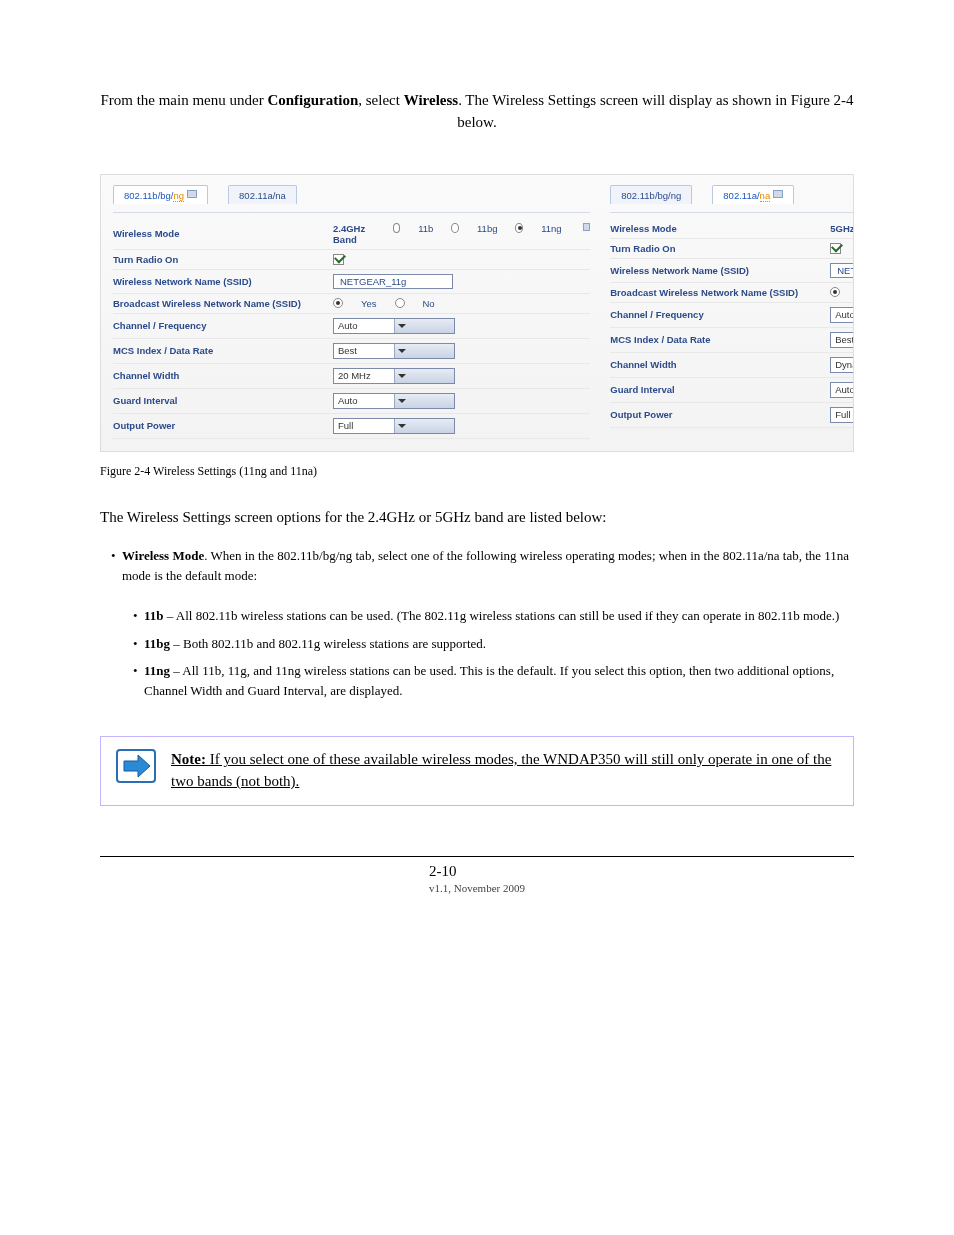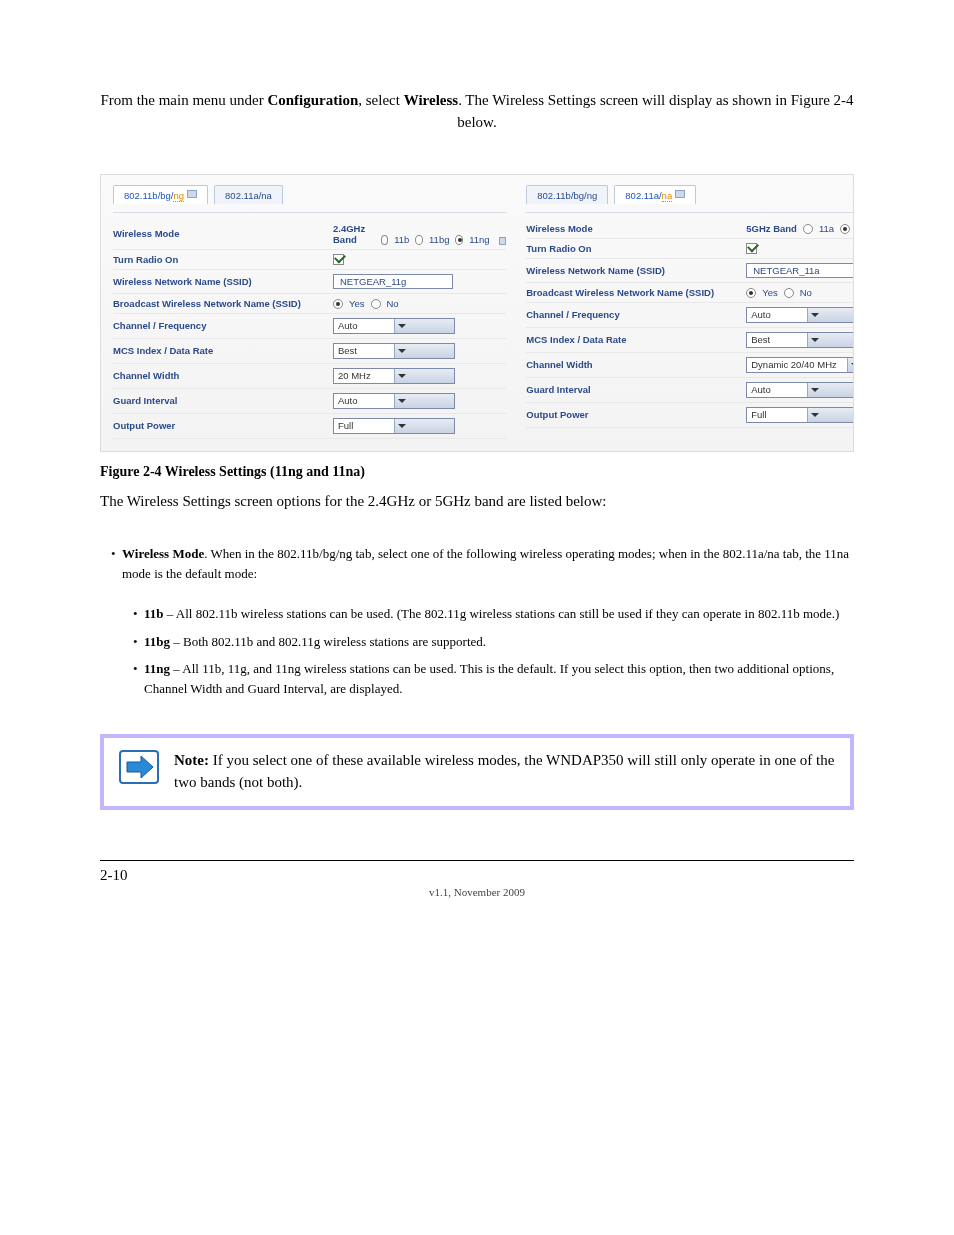--- a/index.html
+++ b/index.html
@@ -42,21 +42,21 @@
   }
   .shot {
     flex: 1;
     font-family: Verdana, Arial, sans-serif;
     font-size: 9.5px;
     color: #2b4a8a;
     position: relative;
   }
   .tabs {
     display: flex;
-    gap: 6px;
+    gap: 20px;
     margin-bottom: 8px;
   }
   .tab {
     border: 1px solid #bcc8dd;
     border-bottom: none;
     padding: 4px 10px 3px 10px;
     background: #f0f4fa;
     color: #2b4a8a;
     font-size: 9.5px;
     border-radius: 2px 2px 0 0;
@@ -85,22 +85,22 @@
   }
   .plabel {
     width: 220px;
     font-weight: bold;
     color: #2b4a8a;
     font-size: 9.5px;
   }
   .pval {
     flex: 1;
     display: flex;
-    align-items: flex-end;
-    gap: 6px;
+    align-items: flex-start;
+    gap: 18px;
     font-size: 9.5px;
   }
   .pval b { font-weight: bold; }
   .radio {
     -webkit-appearance: none;
     appearance: none;
     width: 10px; height: 10px;
     border: 1px solid #888;
     border-radius: 50%;
     display: inline-block;
@@ -164,68 +164,68 @@
     position: absolute;
     left: 3px; top: 5px;
     border-left: 4px solid transparent;
     border-right: 4px solid transparent;
     border-top: 4px solid #333;
   }
   .shot-divider {
     border-bottom: 1px solid #e8e8e8;
   }
   .fig-caption {
-    font-size: 14px;
-    font-weight: bold;
-    margin-bottom: 11px;
+    font-size: 12px;
+    font-weight: normal;
+    margin-bottom: 28px;
   }
   .body-text {
     font-size: 15px;
     line-height: 1.45;
-    margin-bottom: 32px;
+    margin-bottom: 18px;
     font-family: Liberation Serif, serif;
   }
   .list {
     padding-left: 22px;
     margin-bottom: 36px;
   }
   .list li {
     font-size: 13px;
     line-height: 1.5;
     margin-bottom: 8px;
   }
   .list li::marker { content: "•  "; }
   .list .bold { font-weight: bold; }
   .note-box {
-    border: 4px solid #c4b5fd;
+    border: 1px solid #c4b5fd;
     display: flex;
     align-items: flex-start;
     padding: 12px 14px;
     gap: 14px;
     margin-bottom: 50px;
+    text-decoration: underline;
   }
   .note-icon {
     width: 42px;
     flex-shrink: 0;
     display: flex;
     align-items: center;
     justify-content: center;
   }
   .note-text {
     font-size: 15px;
     line-height: 1.45;
   }
   .note-text b { font-weight: bold; }
   .footer {
     border-top: 1px solid #000;
     display: flex;
     justify-content: center;
     font-size: 15px;
     padding-top: 6px;
-    flex-direction: column;
   }
   .footer .ver {
     text-align: center;
     font-size: 11px;
     color: #444;
     margin-top: 2px;
   }
 </style>
 </head>
 <body>

